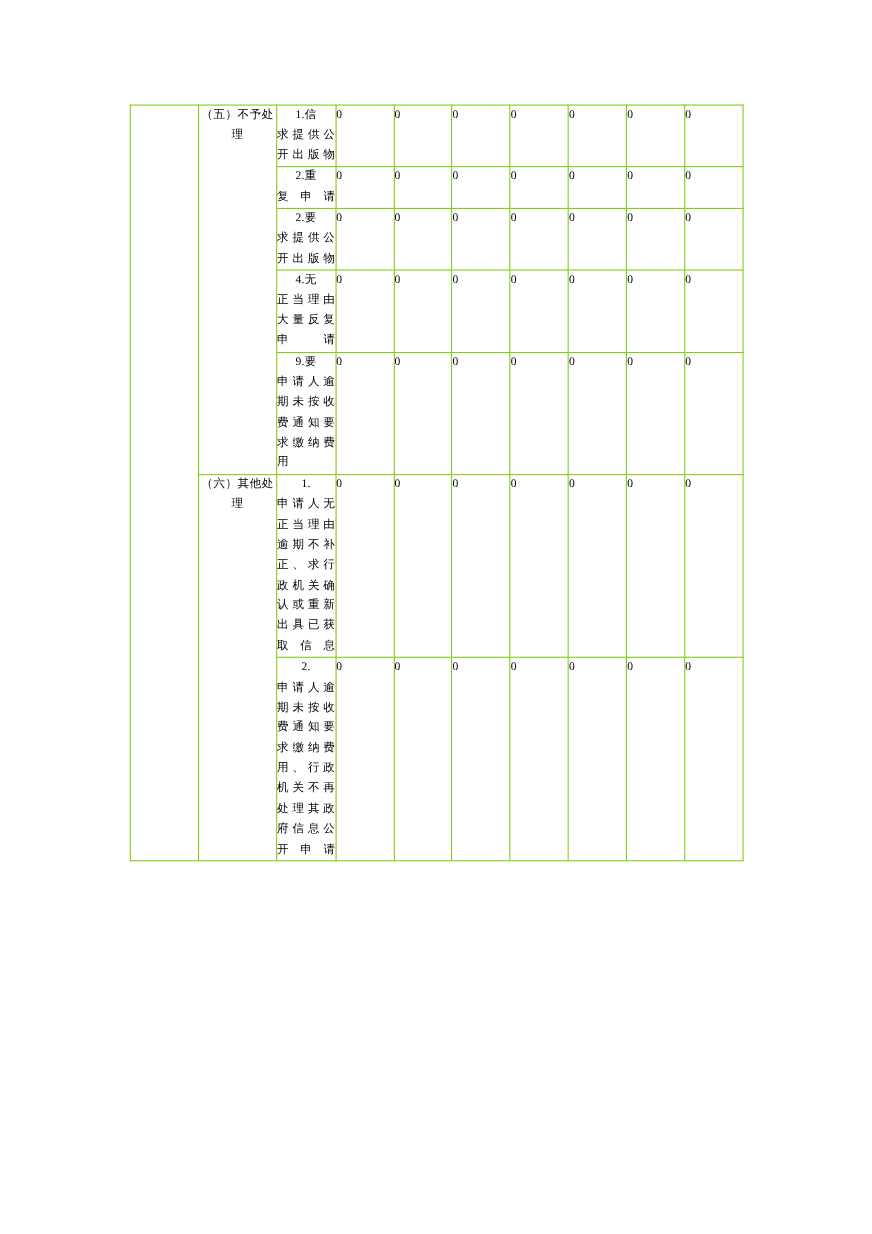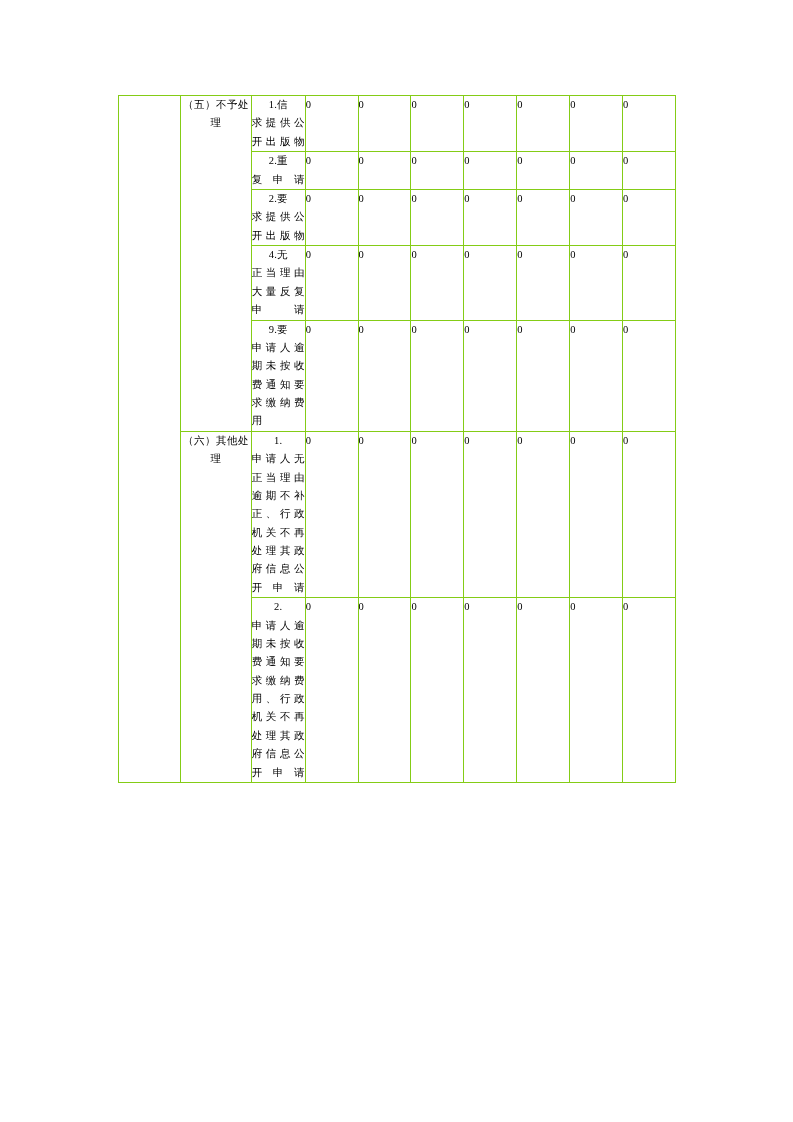--- a/index.html
+++ b/index.html
@@ -137,21 +137,21 @@
         <td class="num-cell">0</td>
         <td class="num-cell">0</td>
         <td class="num-cell">0</td>
         <td class="num-cell">0</td>
         <td class="num-cell">0</td>
         <td class="num-cell">0</td>
       </tr>
 
       <tr>
         <td class="group-cell" rowspan="2">（六）其他处理</td>
-        <td class="item-cell"><span class="lead">1.</span><span>申请人无正当理由逾期不补正、行政机关不再处理其政府信息公开申请</span></td>
+        <td class="item-cell"><span class="lead">1.</span><span>申请人无正当理由逾期不补正、求行政机关确认或重新出具已获取信息</span></td>
         <td class="num-cell">0</td>
         <td class="num-cell">0</td>
         <td class="num-cell">0</td>
         <td class="num-cell">0</td>
         <td class="num-cell">0</td>
         <td class="num-cell">0</td>
         <td class="num-cell">0</td>
       </tr>
       <tr>
         <td class="item-cell"><span class="lead">2.</span><span>申请人逾期未按收费通知要求缴纳费用、行政机关不再处理其政府信息公开申请</span></td>

